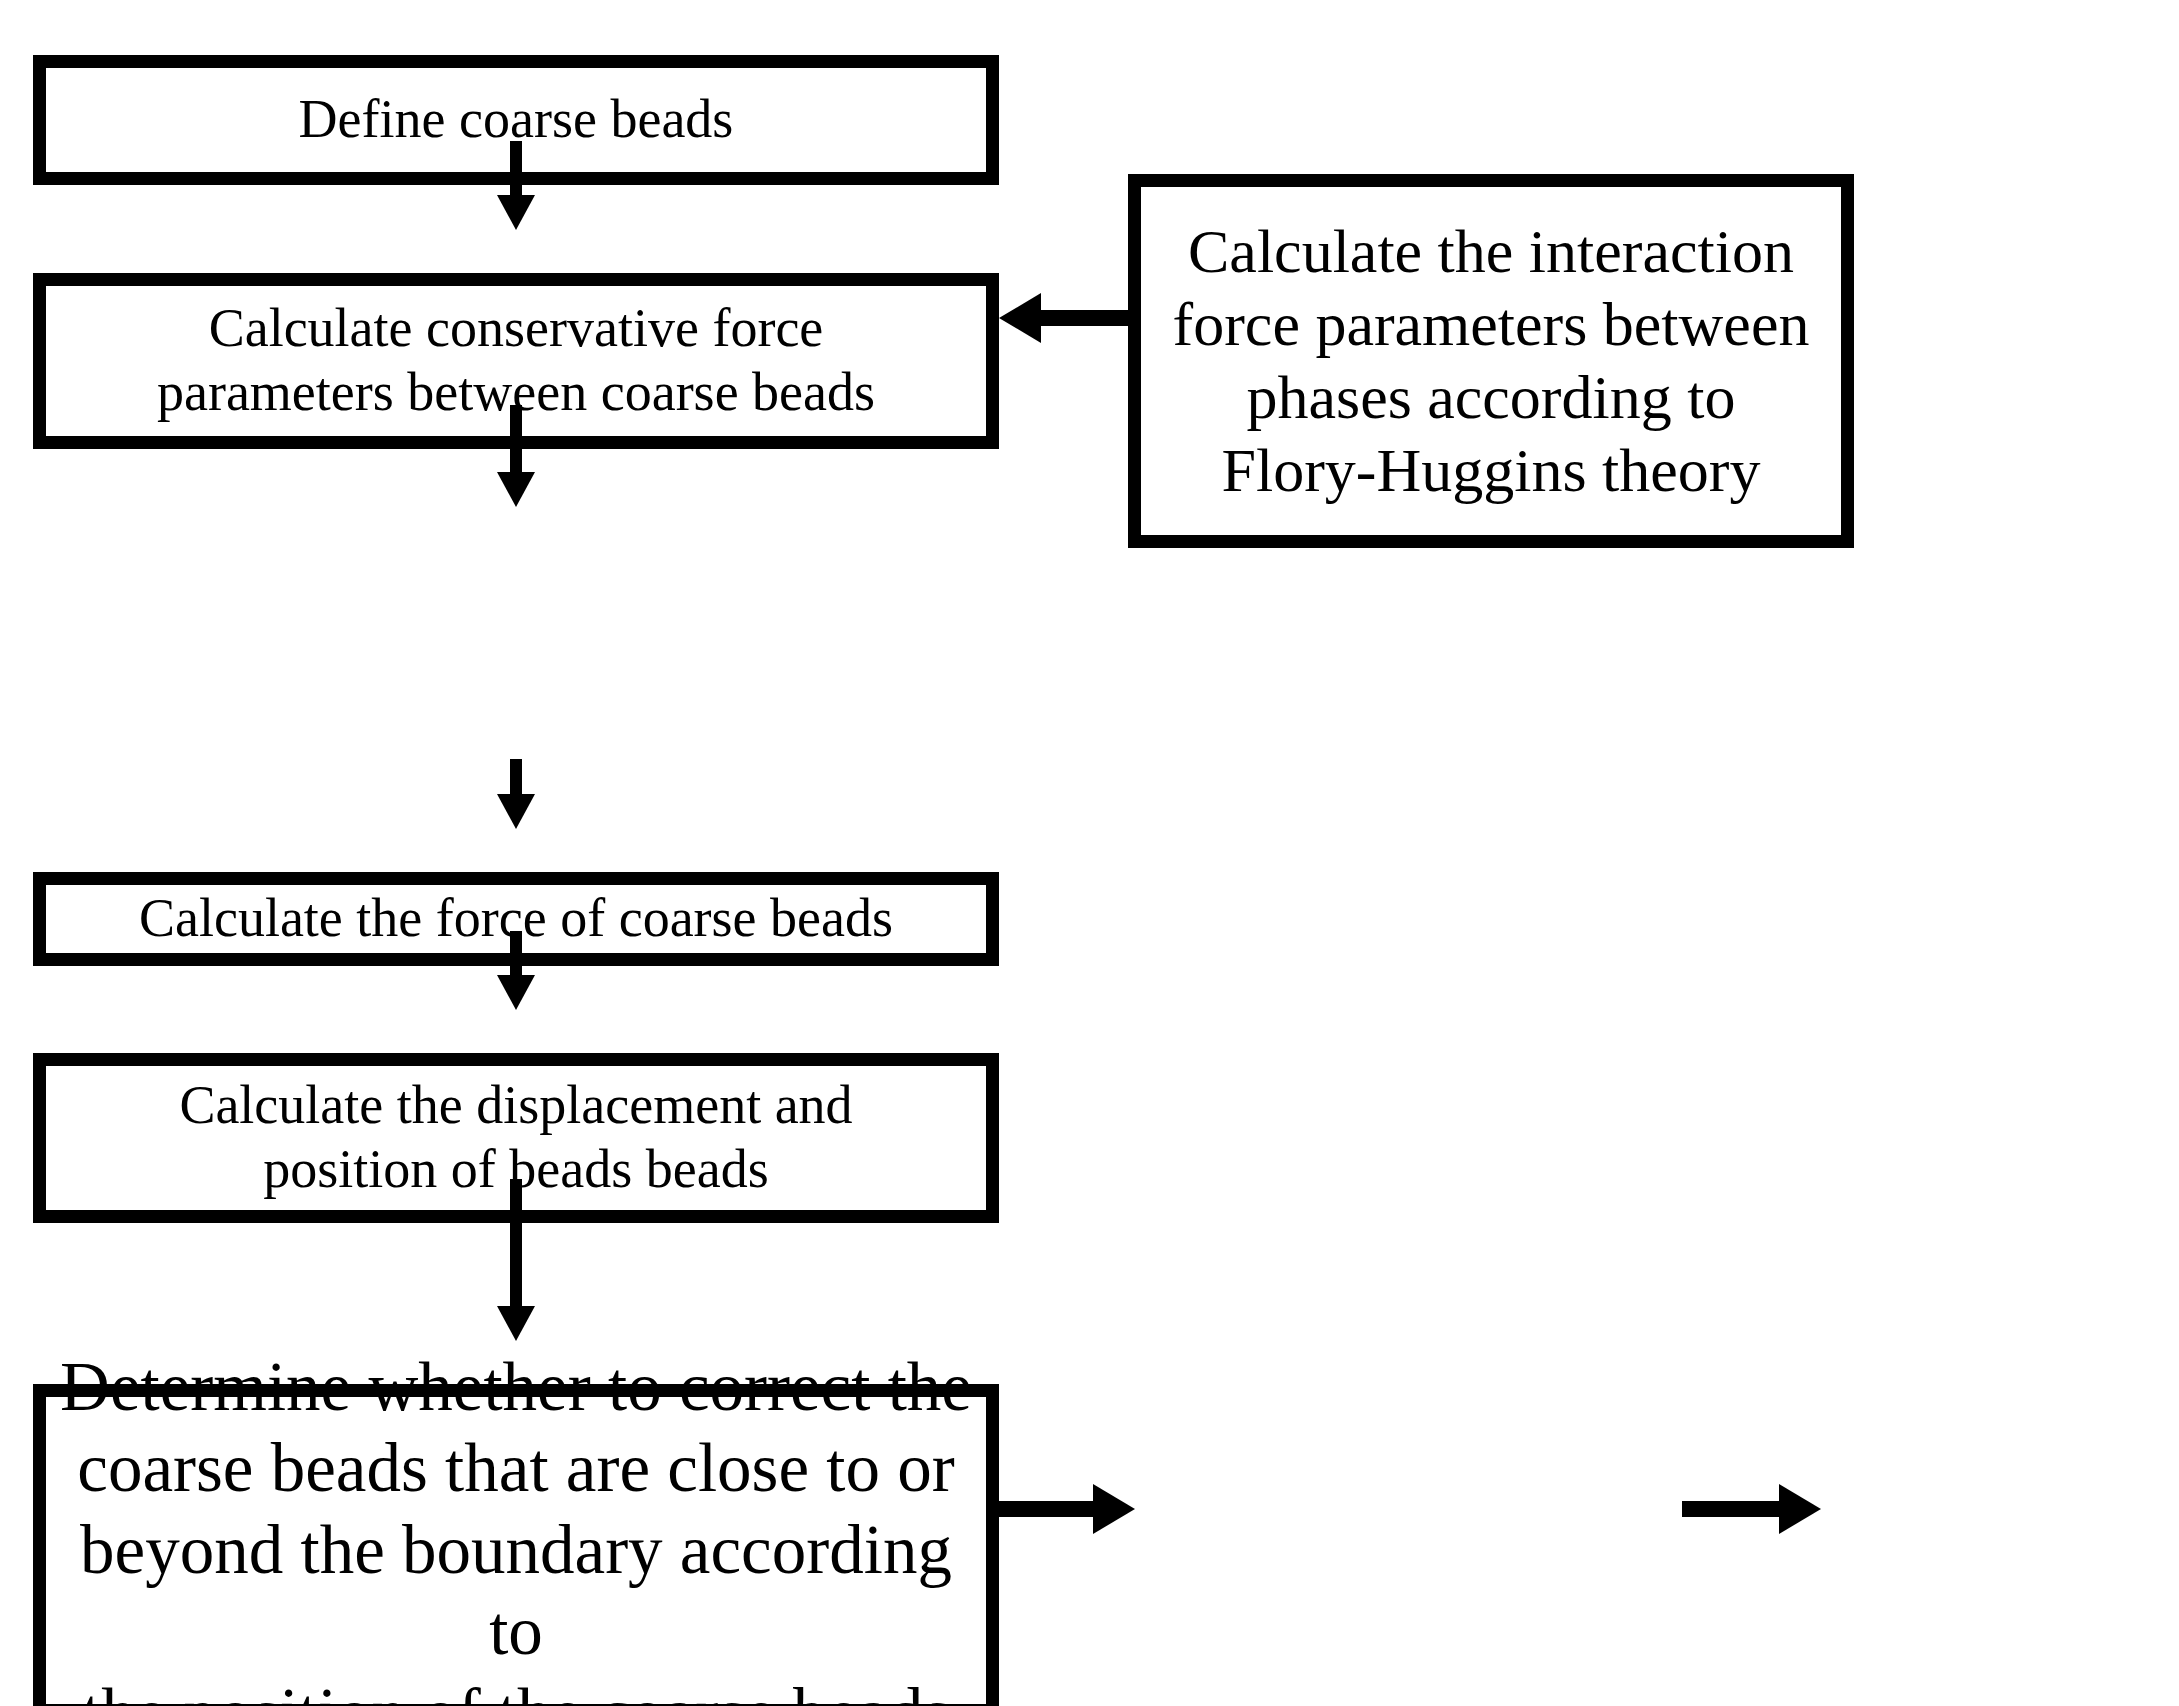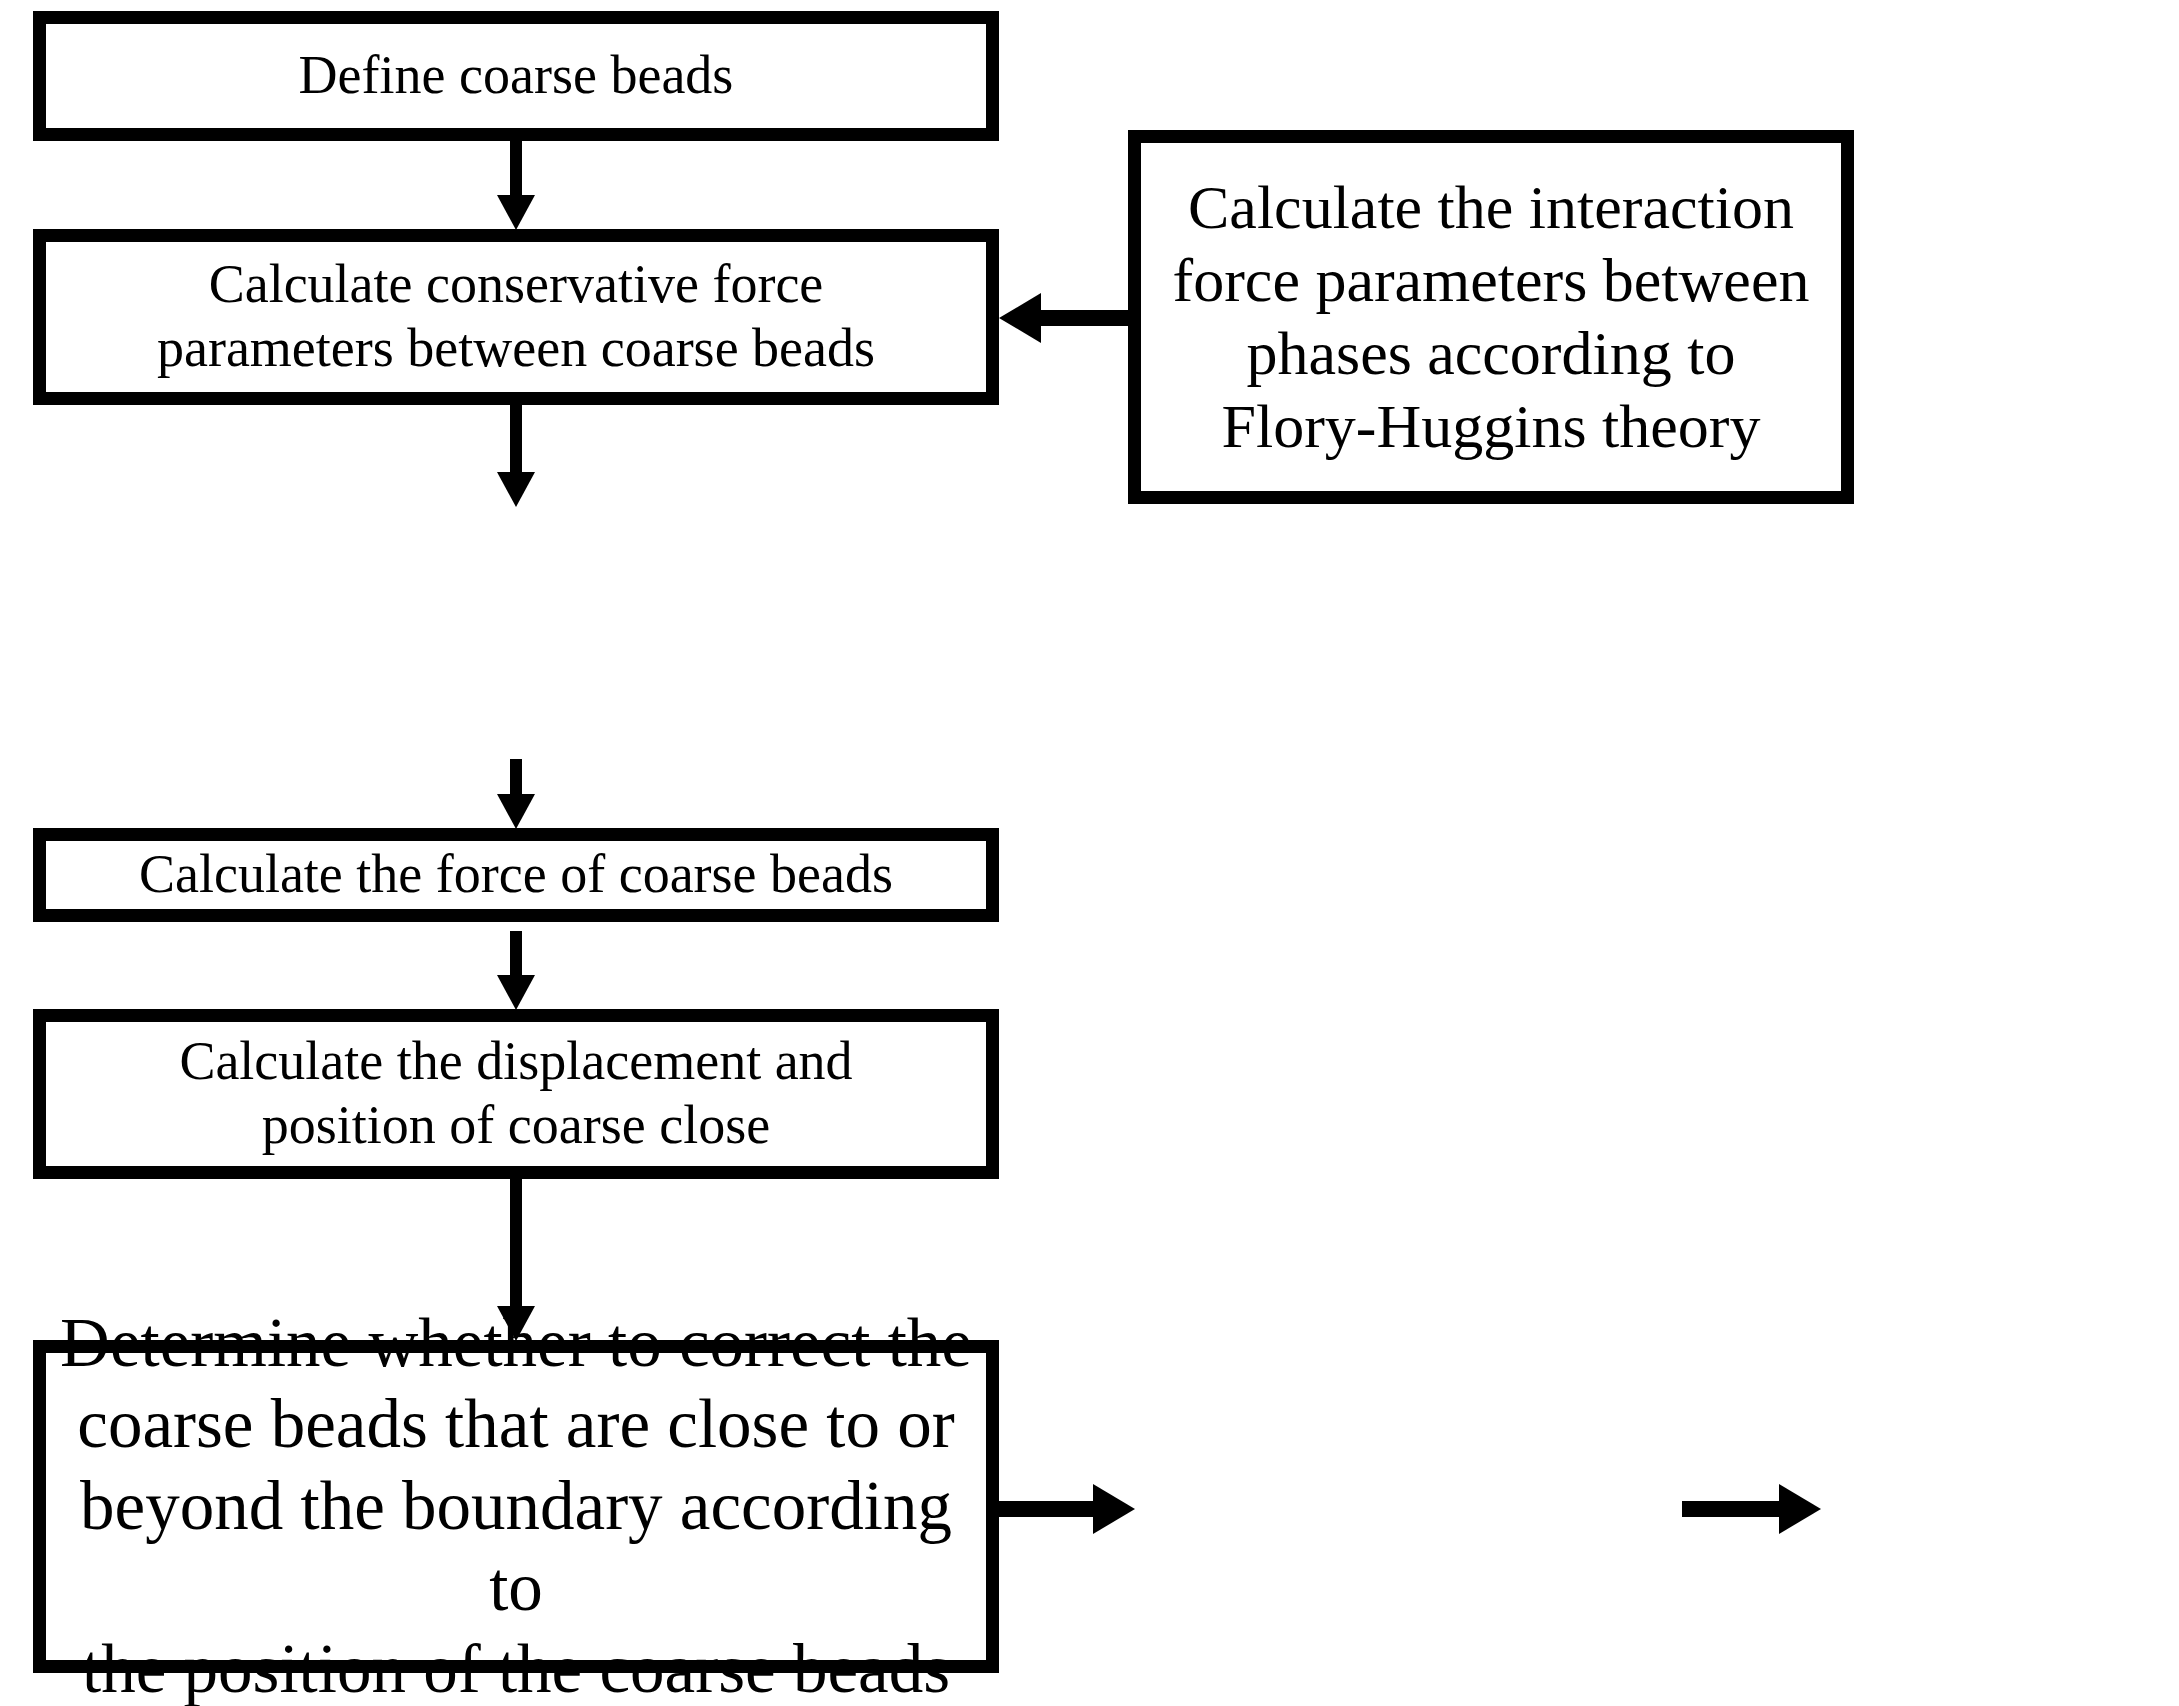--- a/index.html
+++ b/index.html
@@ -21,20 +21,21 @@
     border: 13px solid #000000;
     background: #ffffff;
     display: flex;
     align-items: center;
     justify-content: center;
     text-align: center;
     color: #000000;
     line-height: 1.18;
     white-space: pre-line;
     padding: 3.5px 8.6px;
+    margin-top: 44px;
   }
   .node-text {
     display: block;
     width: 100%;
     white-space: pre-line;
   }
   
   #n-define        { left: 33px;   top: 11.2px;   width: 966px; height: 130px; font-size: 54px; }
   #n-conservative  { left: 33px;   top: 229px;  width: 966px; height: 176px; font-size: 54px; }
   #n-interaction   { left: 1128px; top: 130px;  width: 726px;  height: 374px; font-size: 62px; }
@@ -101,21 +102,21 @@
 Flory-Huggins theory</span>
   </div>
 
 
   <div class="node" id="n-force">
     <span class="node-text">Calculate the force of coarse beads</span>
   </div>
 
   <div class="node" id="n-displacement">
     <span class="node-text">Calculate the displacement and
-position of coarse close</span>
+position of beads beads</span>
   </div>
 
   <div class="node" id="n-determine">
     <span class="node-text">Determine whether to correct the
 coarse beads that are close to or
 beyond the boundary according to
 the position of the coarse beads</span>
   </div>
 
 

